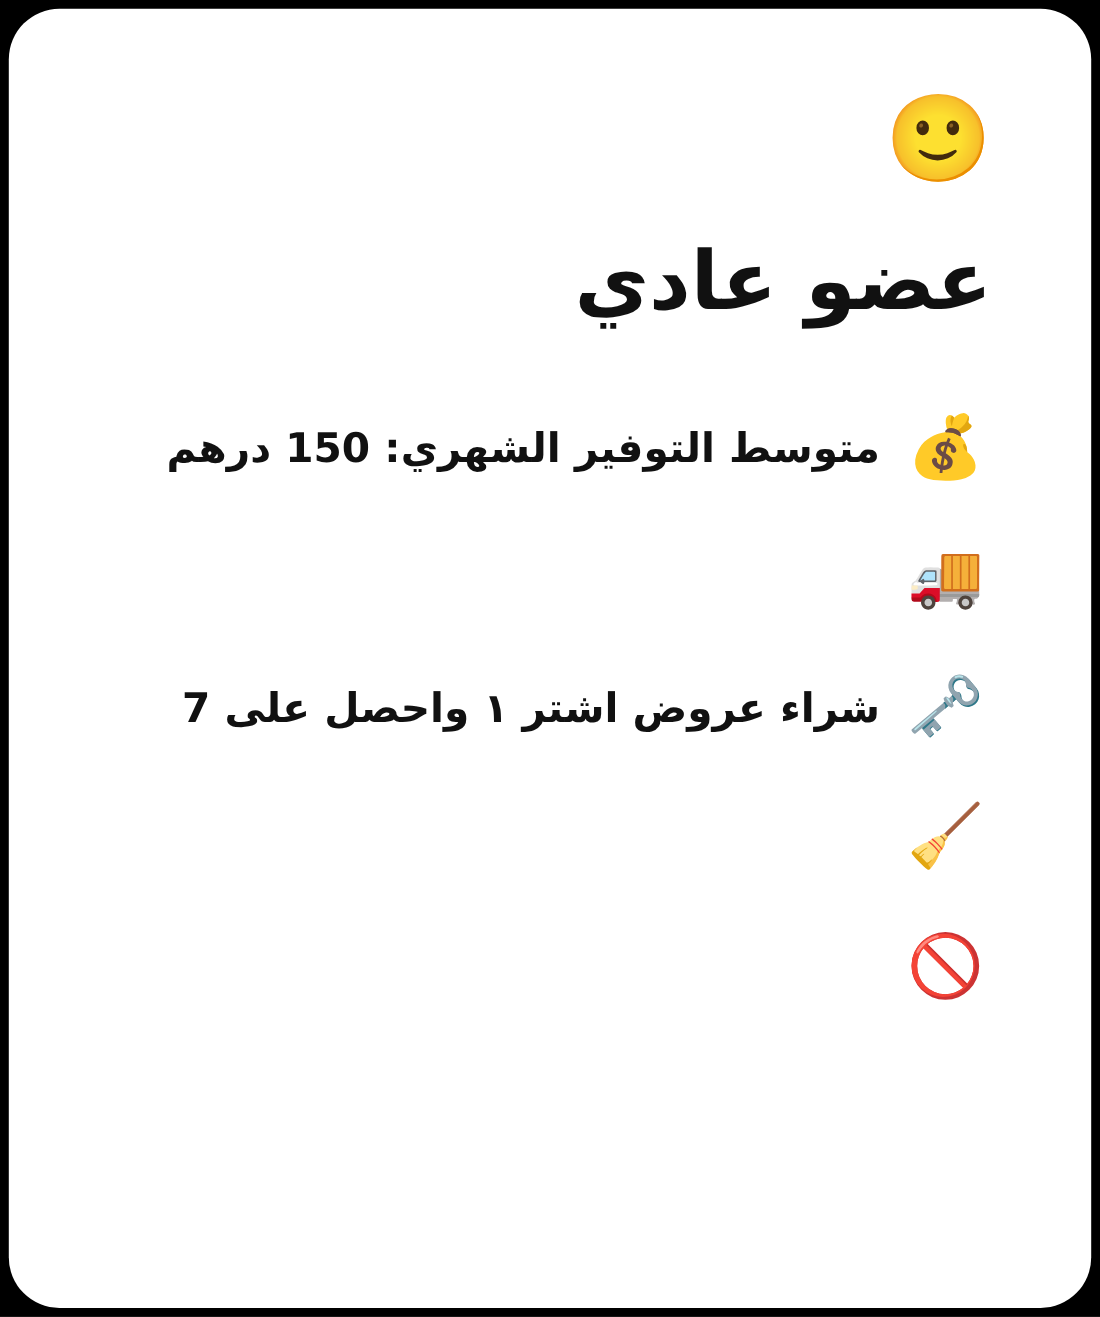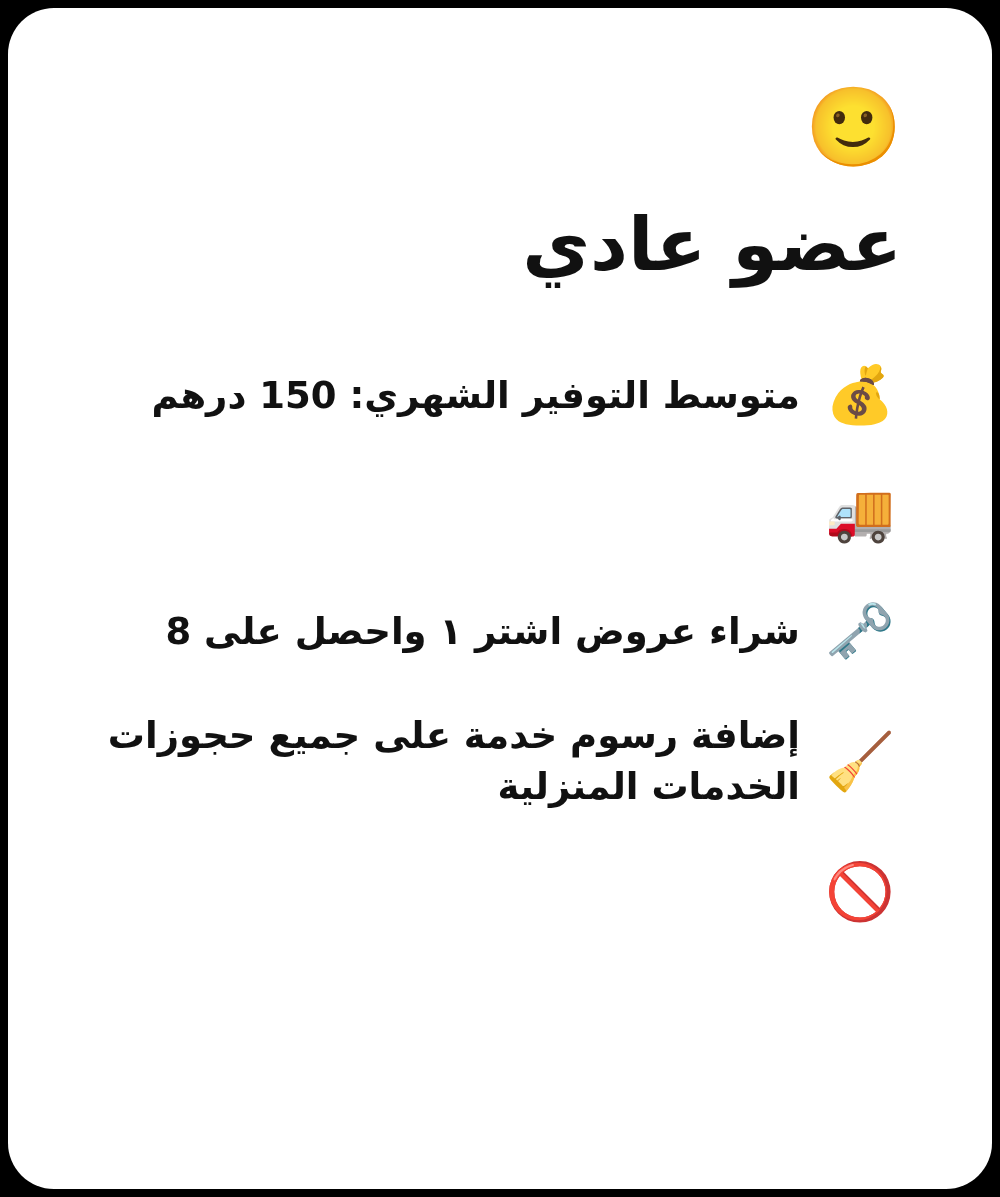--- a/index.html
+++ b/index.html
@@ -40,21 +40,21 @@
     align-self: flex-start;
   }
 
   .title {
     font-size: 74px;
     font-weight: bold;
     color: #111111;
     line-height: 1.1;
     letter-spacing: -1px;
     align-self: flex-start;
-    margin: 4px 0 0 0;
+    margin: 16px 0 0 0;
   }
 
   .features {
     margin-top: 72px;
     padding: 0 86px 0 92px;
     display: flex;
     flex-direction: column;
   }
 
   .feature-row {
@@ -103,26 +103,25 @@
       <div class="feature-icon">💰</div>
       <div class="feature-text">متوسط التوفير الشهري: 150 درهم</div>
     </div>
 
     <div class="feature-row tall">
       <div class="feature-icon">🚚</div>
     </div>
 
     <div class="feature-row">
       <div class="feature-icon">🗝️</div>
-      <div class="feature-text">شراء عروض اشتر ١ واحصل على 8</div>
+      <div class="feature-text">شراء عروض اشتر ١ واحصل على 7</div>
     </div>
 
     <div class="feature-row tall">
       <div class="feature-icon">🧹</div>
-      <div class="feature-text">إضافة رسوم خدمة على جميع حجوزات الخدمات المنزلية</div>
     </div>
 
     <div class="feature-row tall">
       <div class="feature-icon">🚫</div>
     </div>
 
   </div>
 </div>
 
 </body></html>

